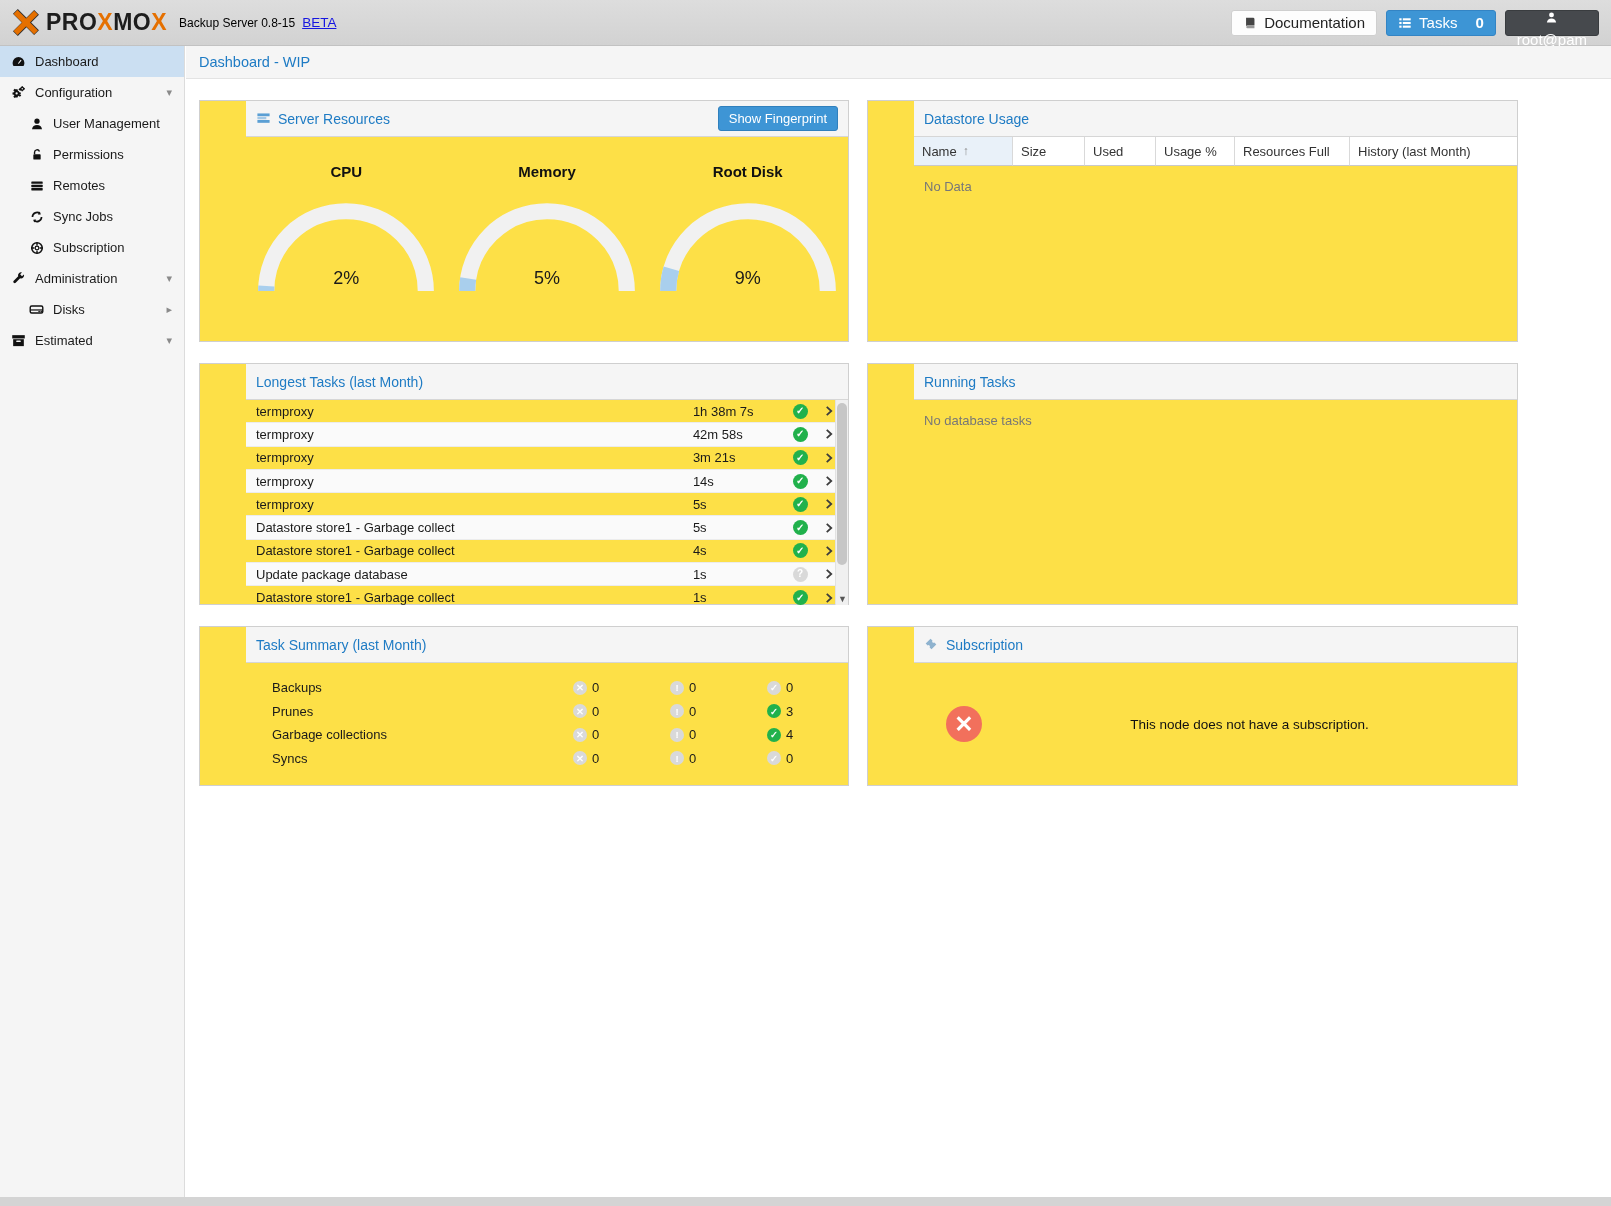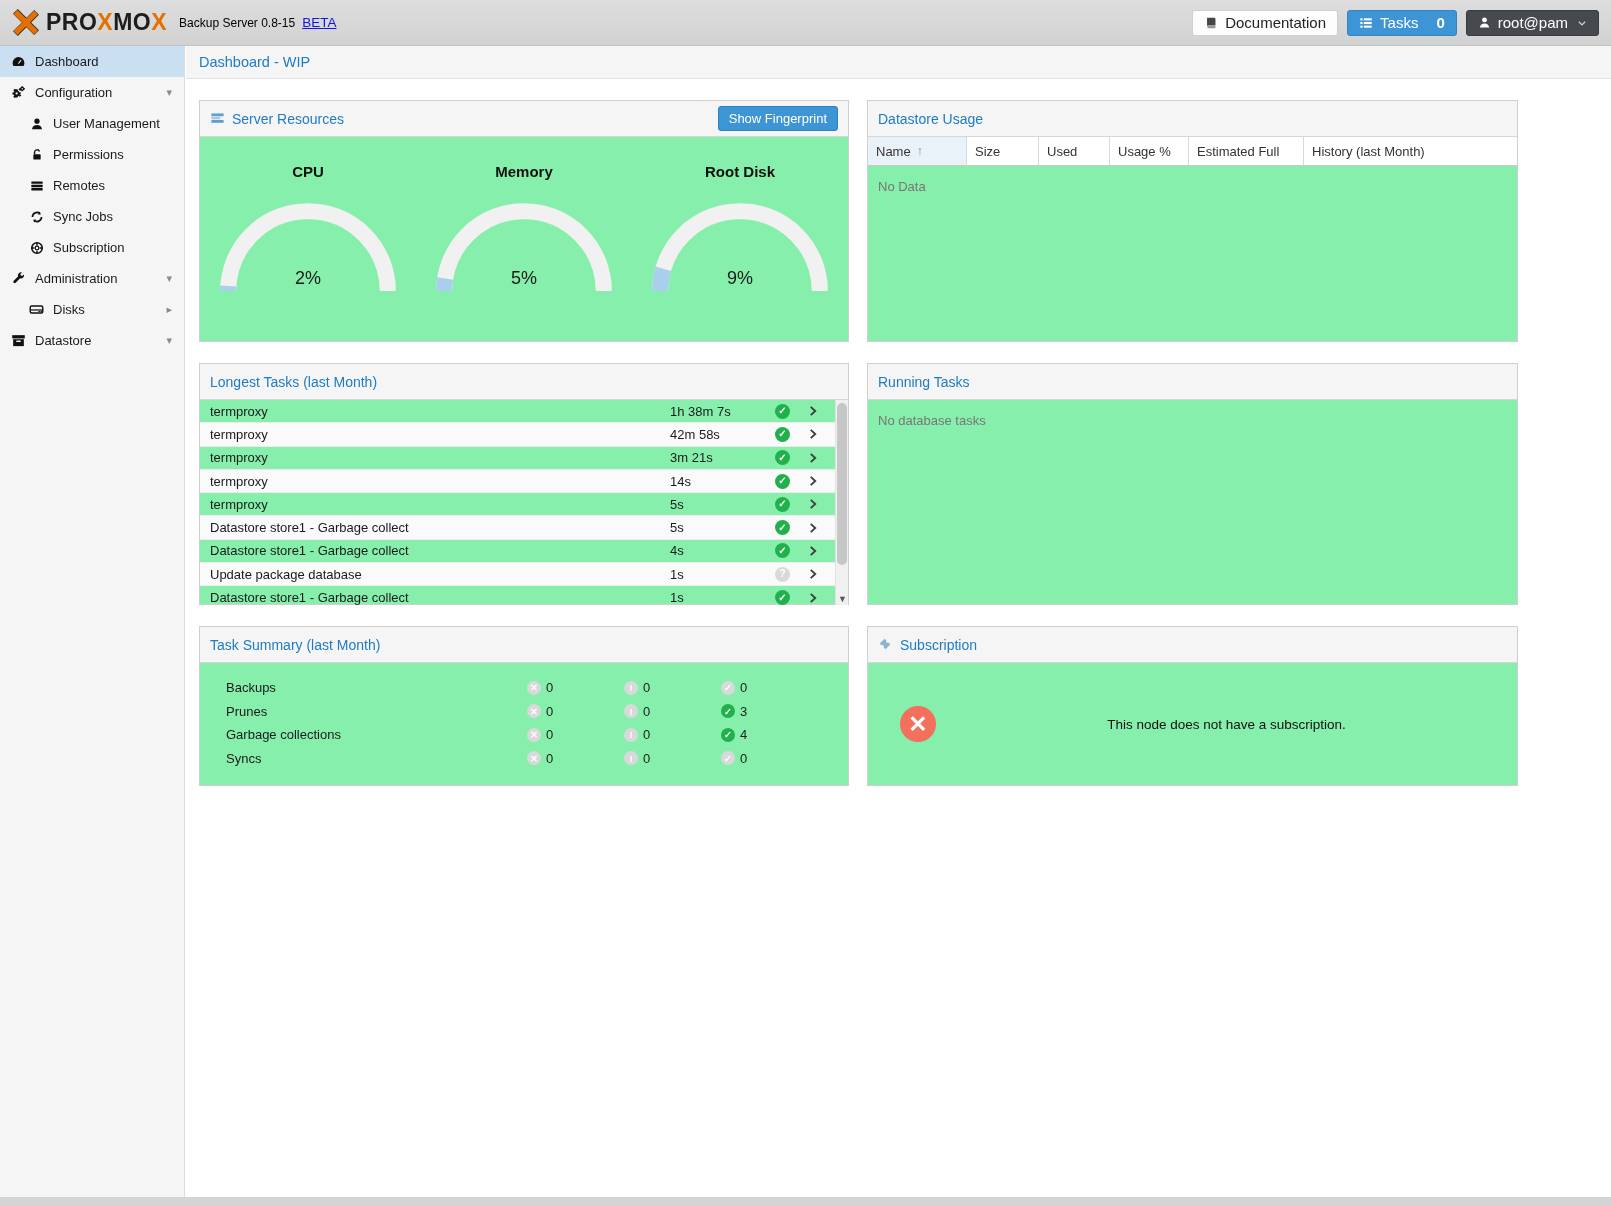--- a/index.html
+++ b/index.html
@@ -16,41 +16,41 @@
   .logo-text { font-size:23px; font-weight:bold; letter-spacing:.5px; color:#1d1d1d; line-height:1; }
   .logo-text .x { color:#e57000; }
   .product { font-size:12px; margin-left:12px; color:#000; }
   .beta { font-size:13.5px; margin-left:7px; color:#1616e0; text-decoration:underline; cursor:pointer; }
   .topbar-right { margin-left:auto; display:flex; gap:9px; align-items:center; }
   .tb-btn { height:26px; border-radius:3px; display:flex; align-items:center; gap:7px;
             padding:0 11px; font-size:15px; cursor:pointer; }
   .btn-doc  { background:#fdfdfd; border:1px solid #cfcfcf; color:#222; }
   .btn-tasks{ background:#3d95d5; border:1px solid #3384c4; color:#fff; }
   .btn-tasks .badge { font-weight:bold; margin-left:11px; }
-  .btn-user { background:#46494d; border:1px solid #393c3f; color:#fff; }
+  .btn-user { background:#46494d; border:1px solid #393c3f; color:#fff;flex-direction:column; }
 
   
   .sidebar { position:absolute; top:46px; left:0; width:185px; bottom:9px;
              background:#f5f5f5; border-right:1px solid #dcdcdc; }
   .sb-item { position:relative; height:31px; display:flex; align-items:center;
              padding-left:10px; font-size:13px; cursor:pointer; }
   .sb-item.indent { padding-left:28px; }
   .sb-item.selected { background:#cbdff2; }
   .sb-icon { width:17px; display:flex; justify-content:center; align-items:center; margin-right:8px; }
   .sb-exp { position:absolute; right:12px; color:#8a8a8a; font-size:11px; }
 
   
   .main { position:absolute; left:186px; top:46px; right:0; bottom:9px; background:#fff; }
   .page-header { height:33px; background:#f5f5f5; border-bottom:1px solid #e3e3e3;
                  display:flex; align-items:center; padding-left:13px;
                  color:#1e7bc4; font-size:14.5px;text-align:center; }
   .content { padding:21px 0 0 13px; display:grid; grid-template-columns:650px 651px;
              column-gap:18px; row-gap:21px; align-content:start; }
 
-  .panel { border:1px solid #cfcfcf; background:#86efac; }
+  .panel { border:1px solid #cfcfcf; background:#fde047;padding-left:46px; }
   .h242 { height:242px; } .h160 { height:160px; }
   .panel-h { height:36px; background:#f5f5f5; border-bottom:1px solid #d6d6d6;
              display:flex; align-items:center; padding:0 10px; }
   .panel-title { color:#1e7bc4; font-size:14px; }
   .panel-h .h-icon { margin-right:7px; display:flex; align-items:center; }
   .btn-fp { margin-left:auto; height:25px; background:#3e95d5; border:1px solid #3080bd; border-radius:3px;
             color:#fff; font-size:13px; padding:0 10px; cursor:pointer; font-family:inherit; }
 
   
   .sr-body { display:flex; justify-content:space-around; padding-top:26px; }
@@ -267,21 +267,21 @@
     <span class="sb-exp">▸</span>
   </div>
     <div class="sb-item">
     <span class="sb-icon">
         <svg width="15" height="15" viewBox="0 0 16 16">
           <rect x="1.3" y="2.3" width="13.4" height="3.5" fill="#111"></rect>
           <path d="M2.3 6.6h11.4V14H2.3z" fill="#111"></path>
           <rect x="5.6" y="8" width="4.8" height="1.7" rx=".6" fill="#f5f5f5"></rect>
         </svg>
       </span>
-    <span>Datastore</span>
+    <span>Estimated</span>
     <span class="sb-exp">▾</span>
   </div>
   </div>
 
 <div class="main">
   <div class="page-header">
     <span>Dashboard - WIP</span>
   </div>
 
   <div class="content">
@@ -334,21 +334,21 @@
 
     <div class="panel h242">
       <div class="panel-h">
         <span class="panel-title">Datastore Usage</span>
       </div>
       <div class="dtable">
           <div class="dth sorted">Name<span class="sort-arrow">↑</span></div>
           <div class="dth">Size</div>
           <div class="dth">Used</div>
           <div class="dth">Usage %</div>
-          <div class="dth">Estimated Full</div>
+          <div class="dth">Resources Full</div>
           <div class="dth">History (last Month)</div>
         </div>
       <div class="empty-text">No Data</div>
     </div>
 
     <div class="panel h242">
       <div class="panel-h">
         <span class="panel-title">Longest Tasks (last Month)</span>
       </div>
       <div class="lt-body">

